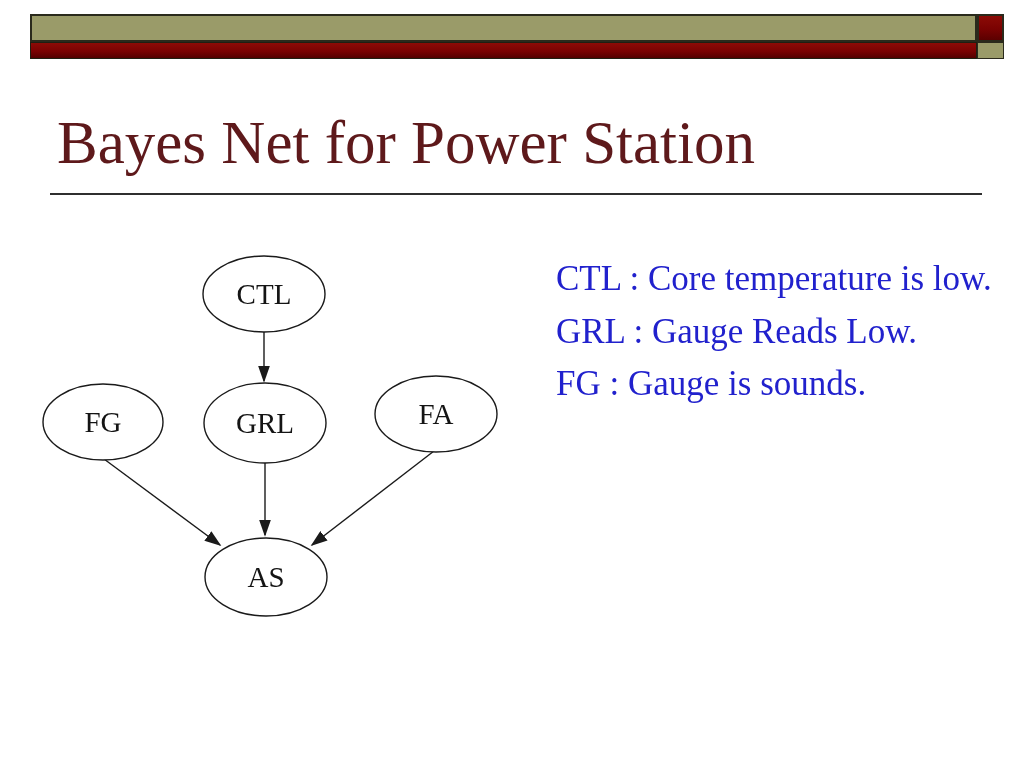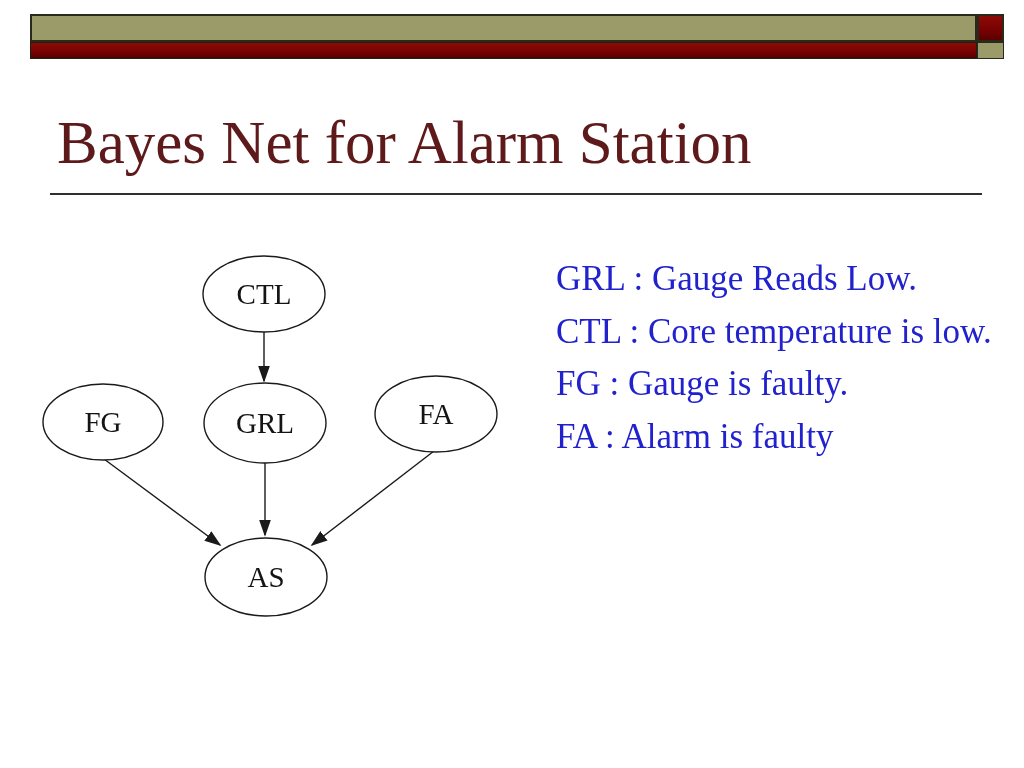--- a/index.html
+++ b/index.html
@@ -54,21 +54,21 @@
   }
 </style>
 </head>
 <body>
 
 <div class="bar bar-olive-main"></div>
 <div class="bar bar-maroon-square"></div>
 <div class="bar bar-maroon-main"></div>
 <div class="bar bar-olive-square"></div>
 
-<div class="slide-title">Bayes Net for Alarm Station</div>
+<div class="slide-title">Bayes Net for Power Station</div>
 <div class="title-rule"></div>
 
 <svg class="diagram-svg" viewBox="0 0 1024 768">
   <defs>
     <marker id="arrow" viewBox="0 0 10 7" refX="9" refY="3.5" markerWidth="12" markerHeight="8.5" orient="auto-start-reverse">
       <path d="M0,0 L10,3.5 L0,7 z" fill="#1a1a1a"></path>
     </marker>
   </defs>
 
   <line class="edge-line" x1="264" y1="332" x2="264" y2="381" marker-end="url(#arrow)"></line>
@@ -86,17 +86,16 @@
   <text class="node-label" x="103" y="432">FG</text>
 
   <ellipse class="node-ellipse" cx="436" cy="414" rx="61" ry="38"></ellipse>
   <text class="node-label" x="436" y="424">FA</text>
 
   <ellipse class="node-ellipse" cx="266" cy="577" rx="61" ry="39"></ellipse>
   <text class="node-label" x="266" y="587">AS</text>
 </svg>
 
 <div class="legend">
+  <div>CTL : Core temperature is low.</div>
   <div>GRL : Gauge Reads Low.</div>
-  <div>CTL : Core temperature is low.</div>
-  <div>FG : Gauge is faulty.</div>
-  <div>FA : Alarm is faulty</div>
+  <div>FG : Gauge is sounds.</div>
 </div>
 
 </body></html>

